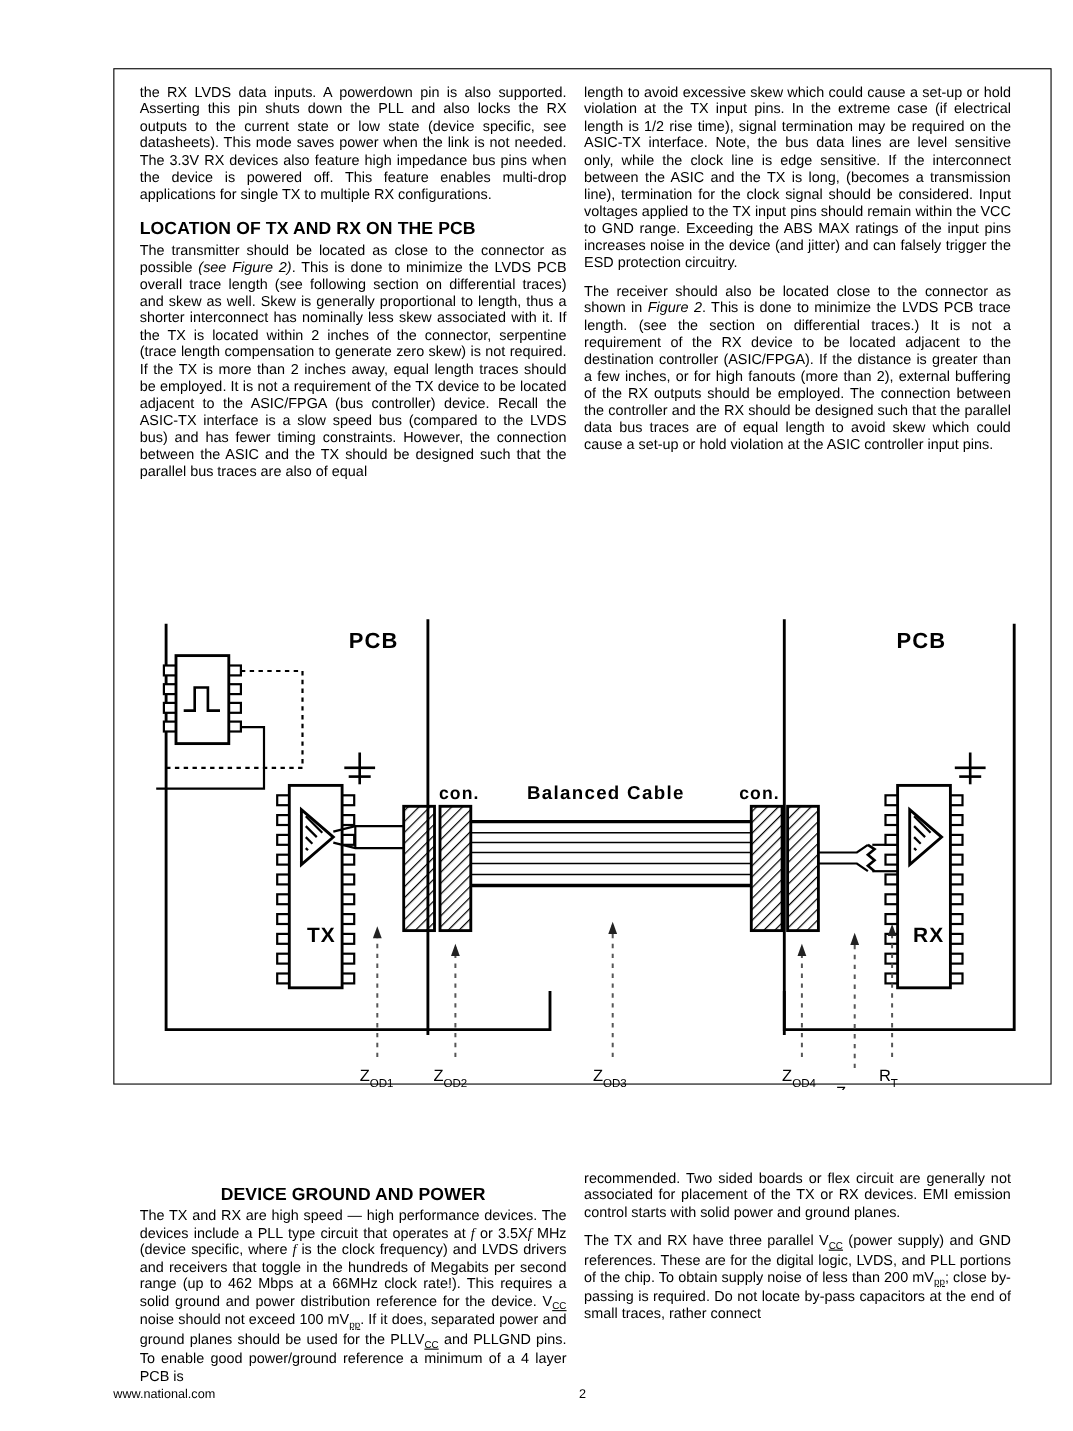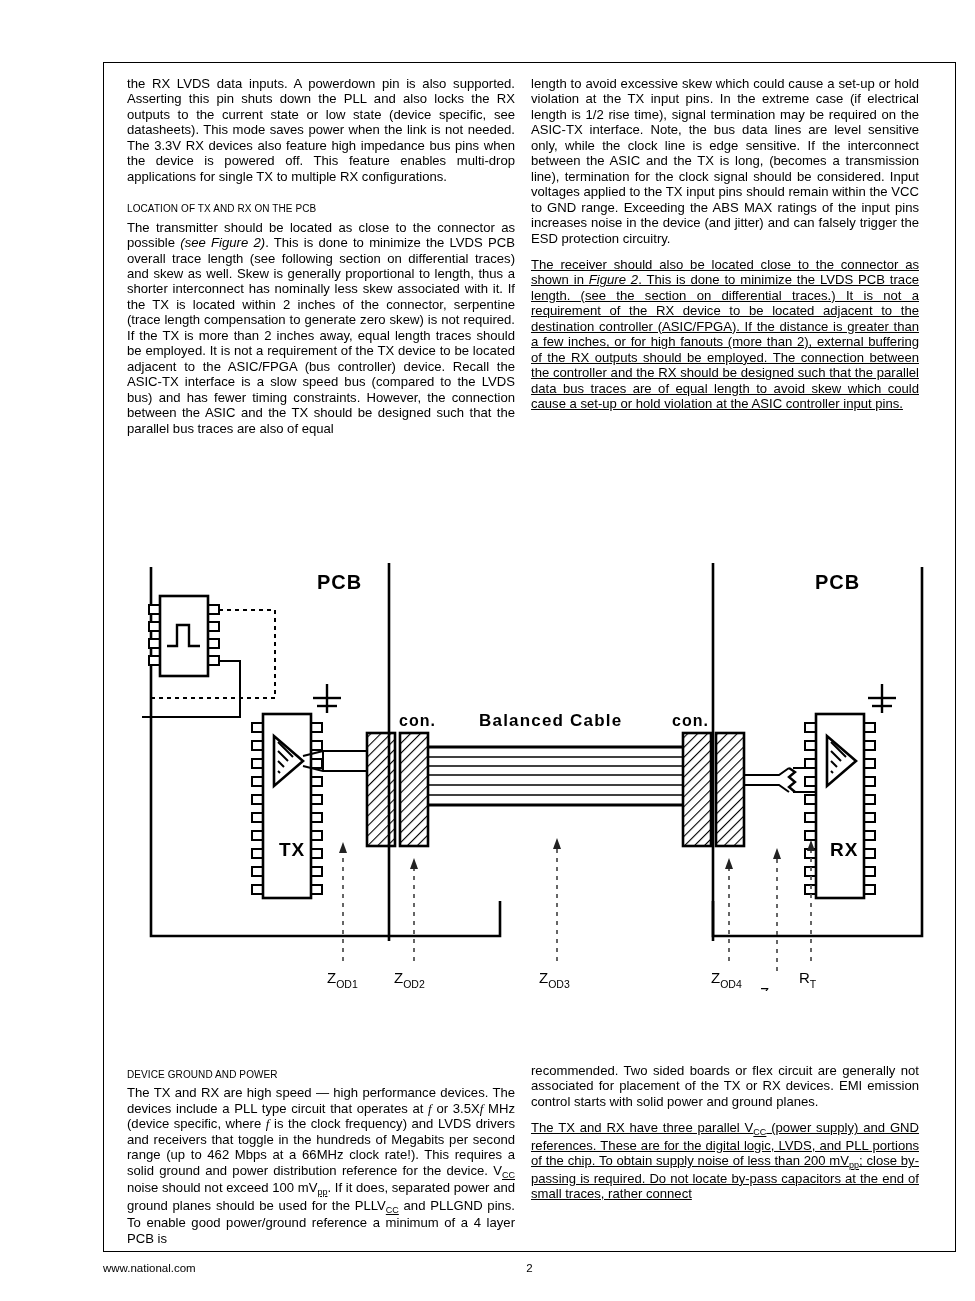--- a/index.html
+++ b/index.html
@@ -4,21 +4,21 @@
 <style>
   html,body{margin:0;padding:0;background:#ffffff;}
   body{
     width:975px;height:1301px;position:relative;
     font-family:"Liberation Sans", sans-serif;
     color:#000;
     -webkit-font-smoothing:antialiased;
   }
   .page-frame{
     position:absolute;left:103px;top:62px;
-    width:853px;height:1190px;
+    width:853px;height:924px;
     border:1.5px solid #000;
     box-sizing:border-box;
   }
   .footer{
     position:absolute;left:103px;top:1262px;width:853px;
     font-size:11.5px;
   }
   .footer .left{position:absolute;left:0;top:0;}
   .footer .center{position:absolute;left:0;width:853px;text-align:center;top:0;}
 
@@ -26,27 +26,27 @@
   .col{
     position:absolute;top:13px;width:388px;
     font-size:13.1px;line-height:15.45px;
     text-align:justify;
     text-justify:inter-word;
   }
   .col.left{left:23px;}
   .col.right{left:427px;}
 
   .col p{margin:0 0 0 0;text-align:justify;}
-  .col p + p{margin-top:11px;text-decoration:underline;}
+  .col p + p{margin-top:11px;}
   h3.sec{
-    font-size:10px;line-height:15.45px;
-    font-weight:normal;margin:17px 0 3px 0;text-align:left;
+    font-size:16px;line-height:15.45px;
+    font-weight:bold;margin:17px 0 3px 0;text-align:left;
     letter-spacing:0.1px;
   }
-  h3.sec.first{margin-top:4px;}
+  h3.sec.first{margin-top:16px;text-align:center;}
   .it{font-style:italic;}
   sub{font-size:9px;vertical-align:baseline;position:relative;top:3px;text-decoration:underline;}
   .fvar{font-family:"Liberation Serif",serif;font-style:italic;}
 
   
   .figure-area{
     position:absolute;left:23px;top:498px;width:808px;height:430px;
   }
   svg.figure{display:block;}
   .zlabel{font-family:"Liberation Sans",sans-serif;font-size:15px;}

